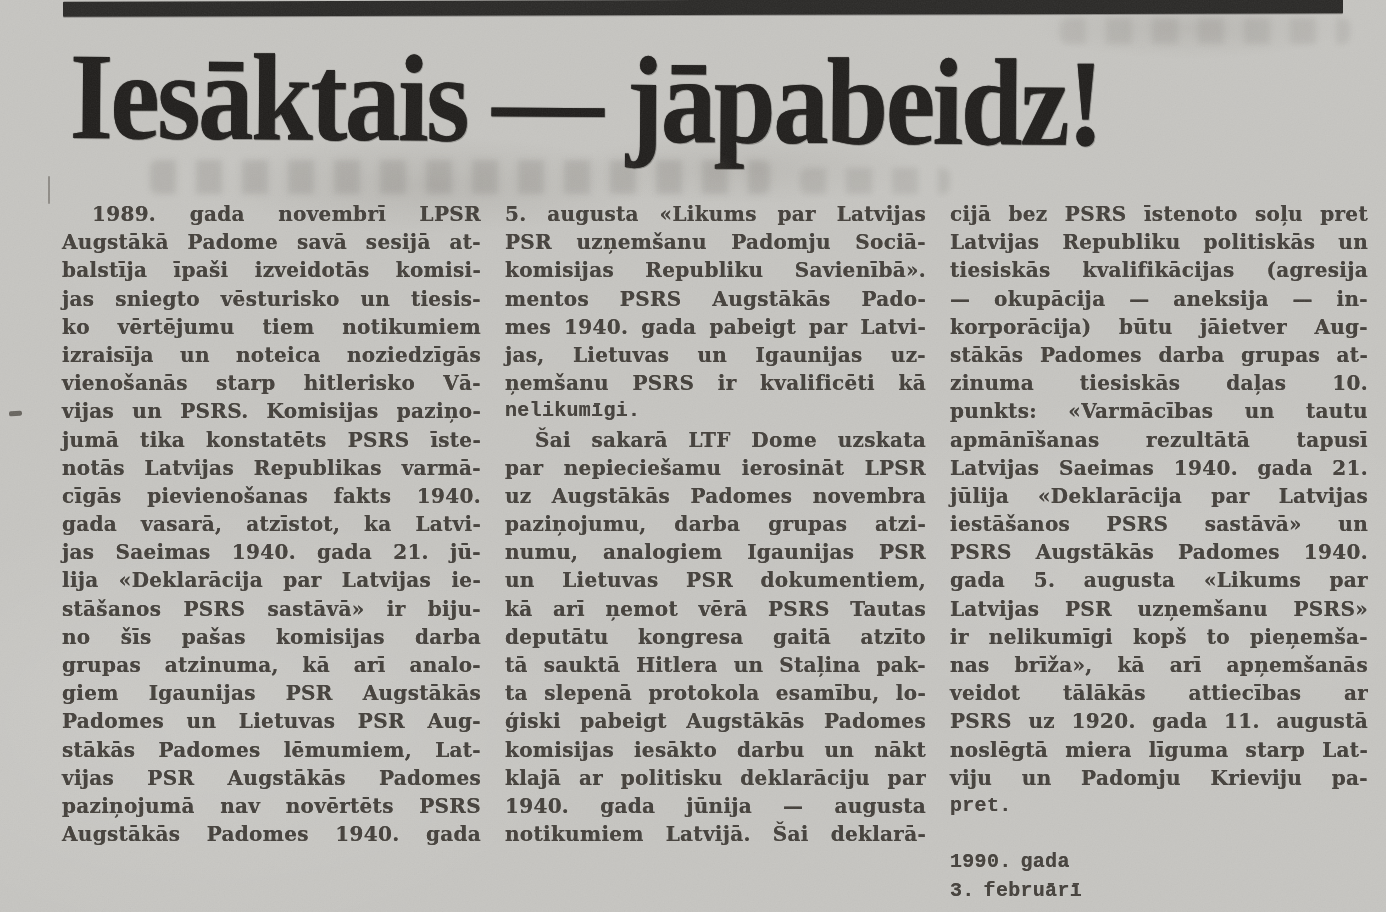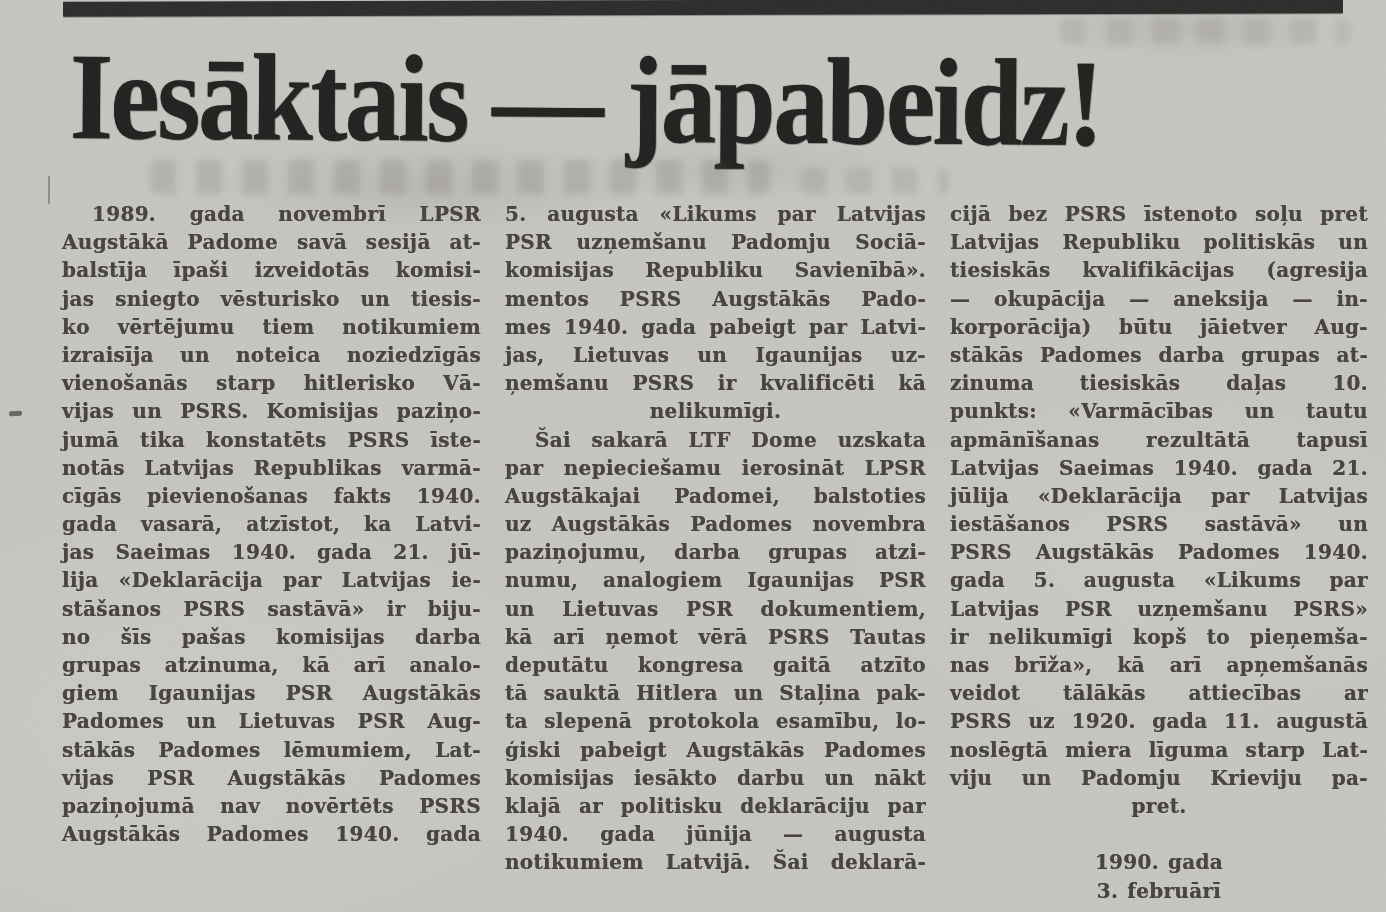--- a/index.html
+++ b/index.html
@@ -69,21 +69,21 @@
   .line{
     display:flex;justify-content:space-between;
     align-items:baseline;
     height:28.2px;
     font-size:20px;font-weight:bold;
     letter-spacing:.3px;
     white-space:nowrap;
     text-shadow:0 0 .6px rgba(68,64,59,.8);
   }
   .line.indent{padding-left:30px;gap:6px;}
-  .line.left{justify-content:center;}
+  .line.left{justify-content:flex-start;font-family:Liberation Mono, monospace;}
   .line.left span + span{margin-left:.45em;}
   .line.spacer{height:28.2px;}
   .noise{position:absolute;inset:0;width:100%;height:100%;pointer-events:none;opacity:.4;}
 </style>
 </head>
 <body>
 
 <div class="page">
 
   <div class="top-rule"></div>
@@ -305,25 +305,20 @@
           <span>sakarā</span>
           <span>LTF</span>
           <span>Dome</span>
           <span>uzskata</span>
         </div>
         <div class="line">
           <span>par</span>
           <span>nepieciešamu</span>
           <span>ierosināt</span>
           <span>LPSR</span>
-        </div>
-        <div class="line">
-          <span>Augstākajai</span>
-          <span>Padomei,</span>
-          <span>balstoties</span>
         </div>
         <div class="line">
           <span>uz</span>
           <span>Augstākās</span>
           <span>Padomes</span>
           <span>novembra</span>
         </div>
         <div class="line">
           <span>paziņojumu,</span>
           <span>darba</span>

